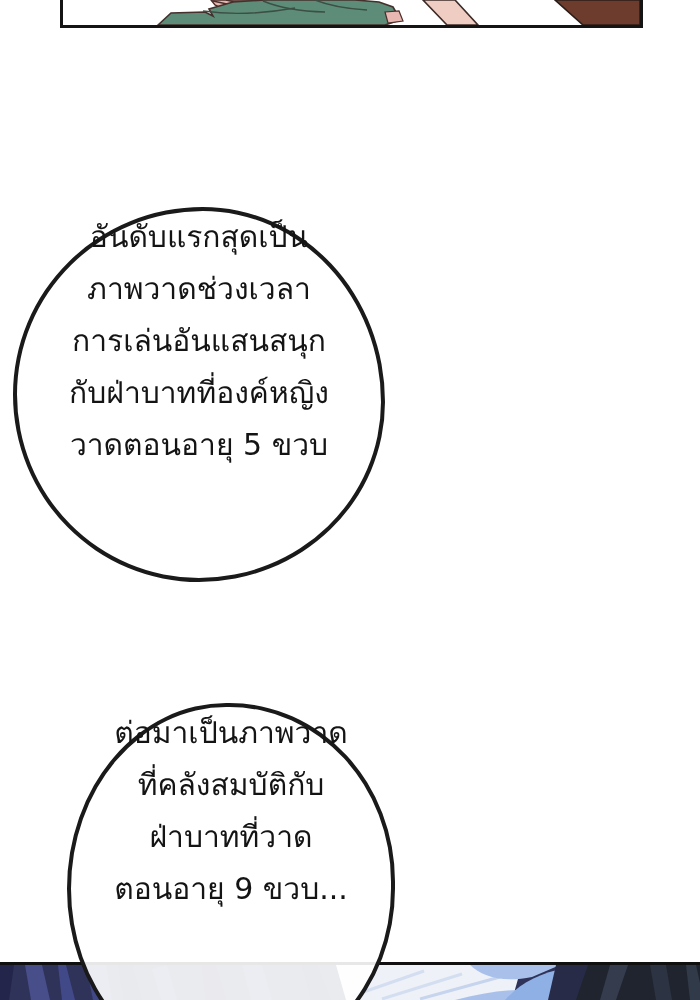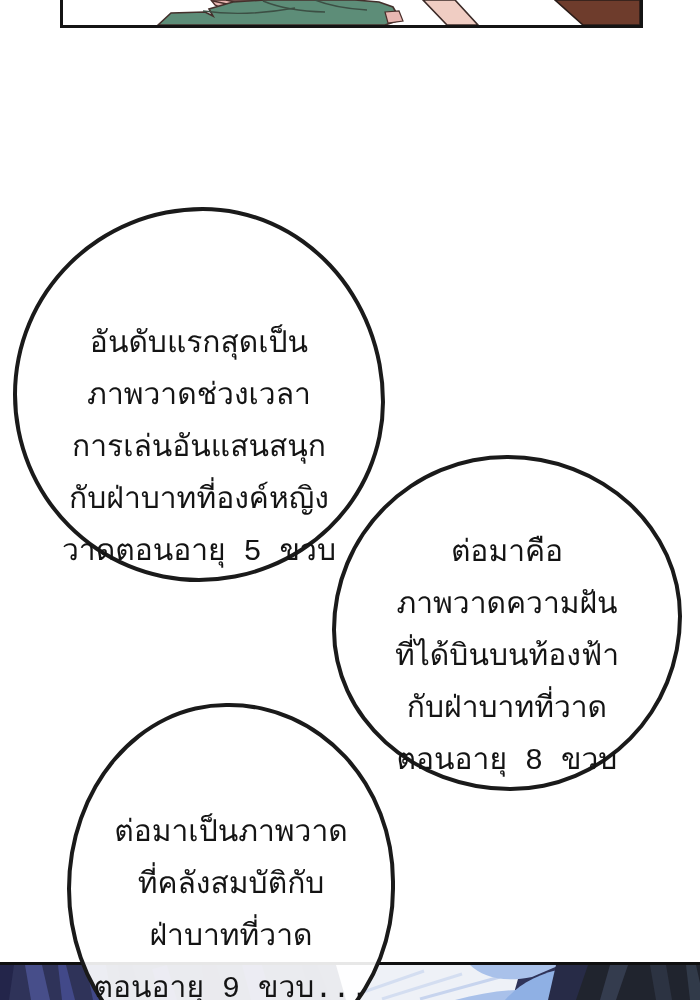--- a/index.html
+++ b/index.html
@@ -48,23 +48,22 @@
   }
   .bottom-panel svg { display: block; }
 
   
   .bubble {
     position: absolute;
     box-sizing: border-box;
     border: 4px solid #1a1a1a;
     background: #ffffff;
     display: flex;
-    align-items: flex-end;
+    align-items: flex-start;
     justify-content: center;
-    font-family: Liberation Mono, monospace;
   }
   .bubble-text {
     white-space: pre-line;
     text-align: center;
     font-size: 30px;
     line-height: 52px;
     color: #141414;
   }
   .bubble-1 {
     left: 13px;
@@ -151,27 +150,20 @@
   </div>
 
   <div class="bubble bubble-1">
     <div class="bubble-text">อันดับแรกสุดเป็น
 ภาพวาดช่วงเวลา
 การเล่นอันแสนสนุก
 กับฝ่าบาทที่องค์หญิง
 วาดตอนอายุ 5 ขวบ</div>
   </div>
 
-  <div class="bubble bubble-2">
-    <div class="bubble-text">ต่อมาคือ
-ภาพวาดความฝัน
-ที่ได้บินบนท้องฟ้า
-กับฝ่าบาทที่วาด
-ตอนอายุ 8 ขวบ</div>
-  </div>
 
   <div class="bubble bubble-3">
     <div class="bubble-text">ต่อมาเป็นภาพวาด
 ที่คลังสมบัติกับ
 ฝ่าบาทที่วาด
 ตอนอายุ 9 ขวบ...</div>
   </div>
 
 </div>
 

